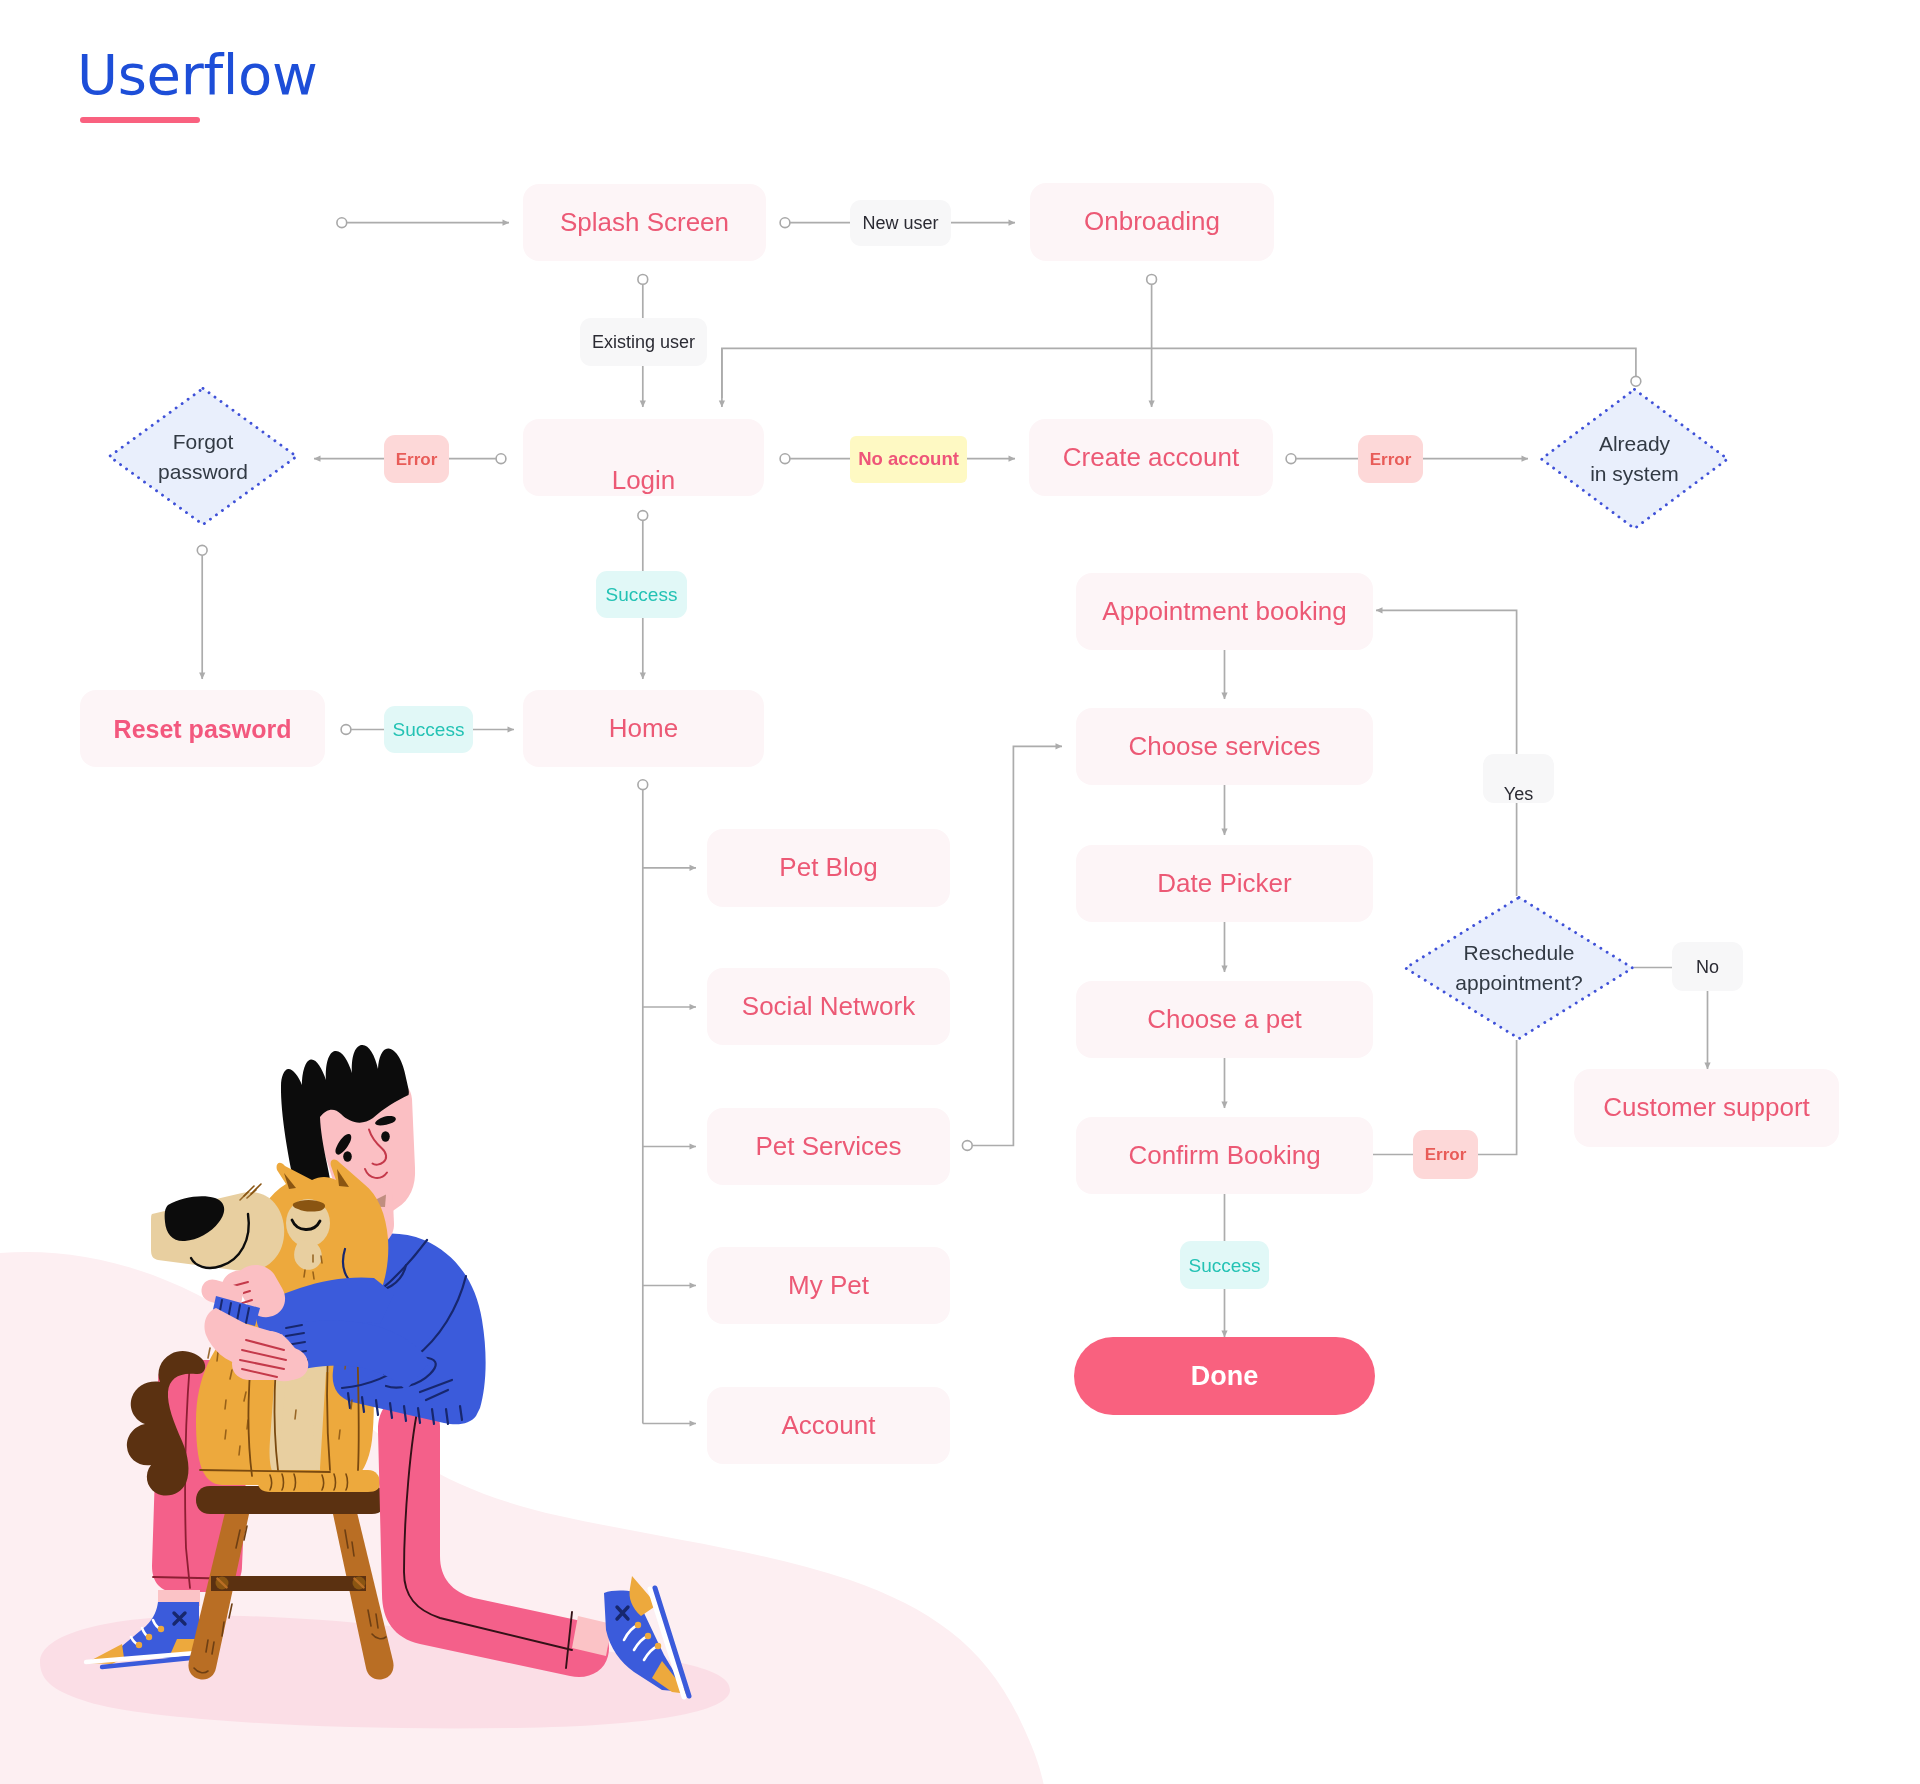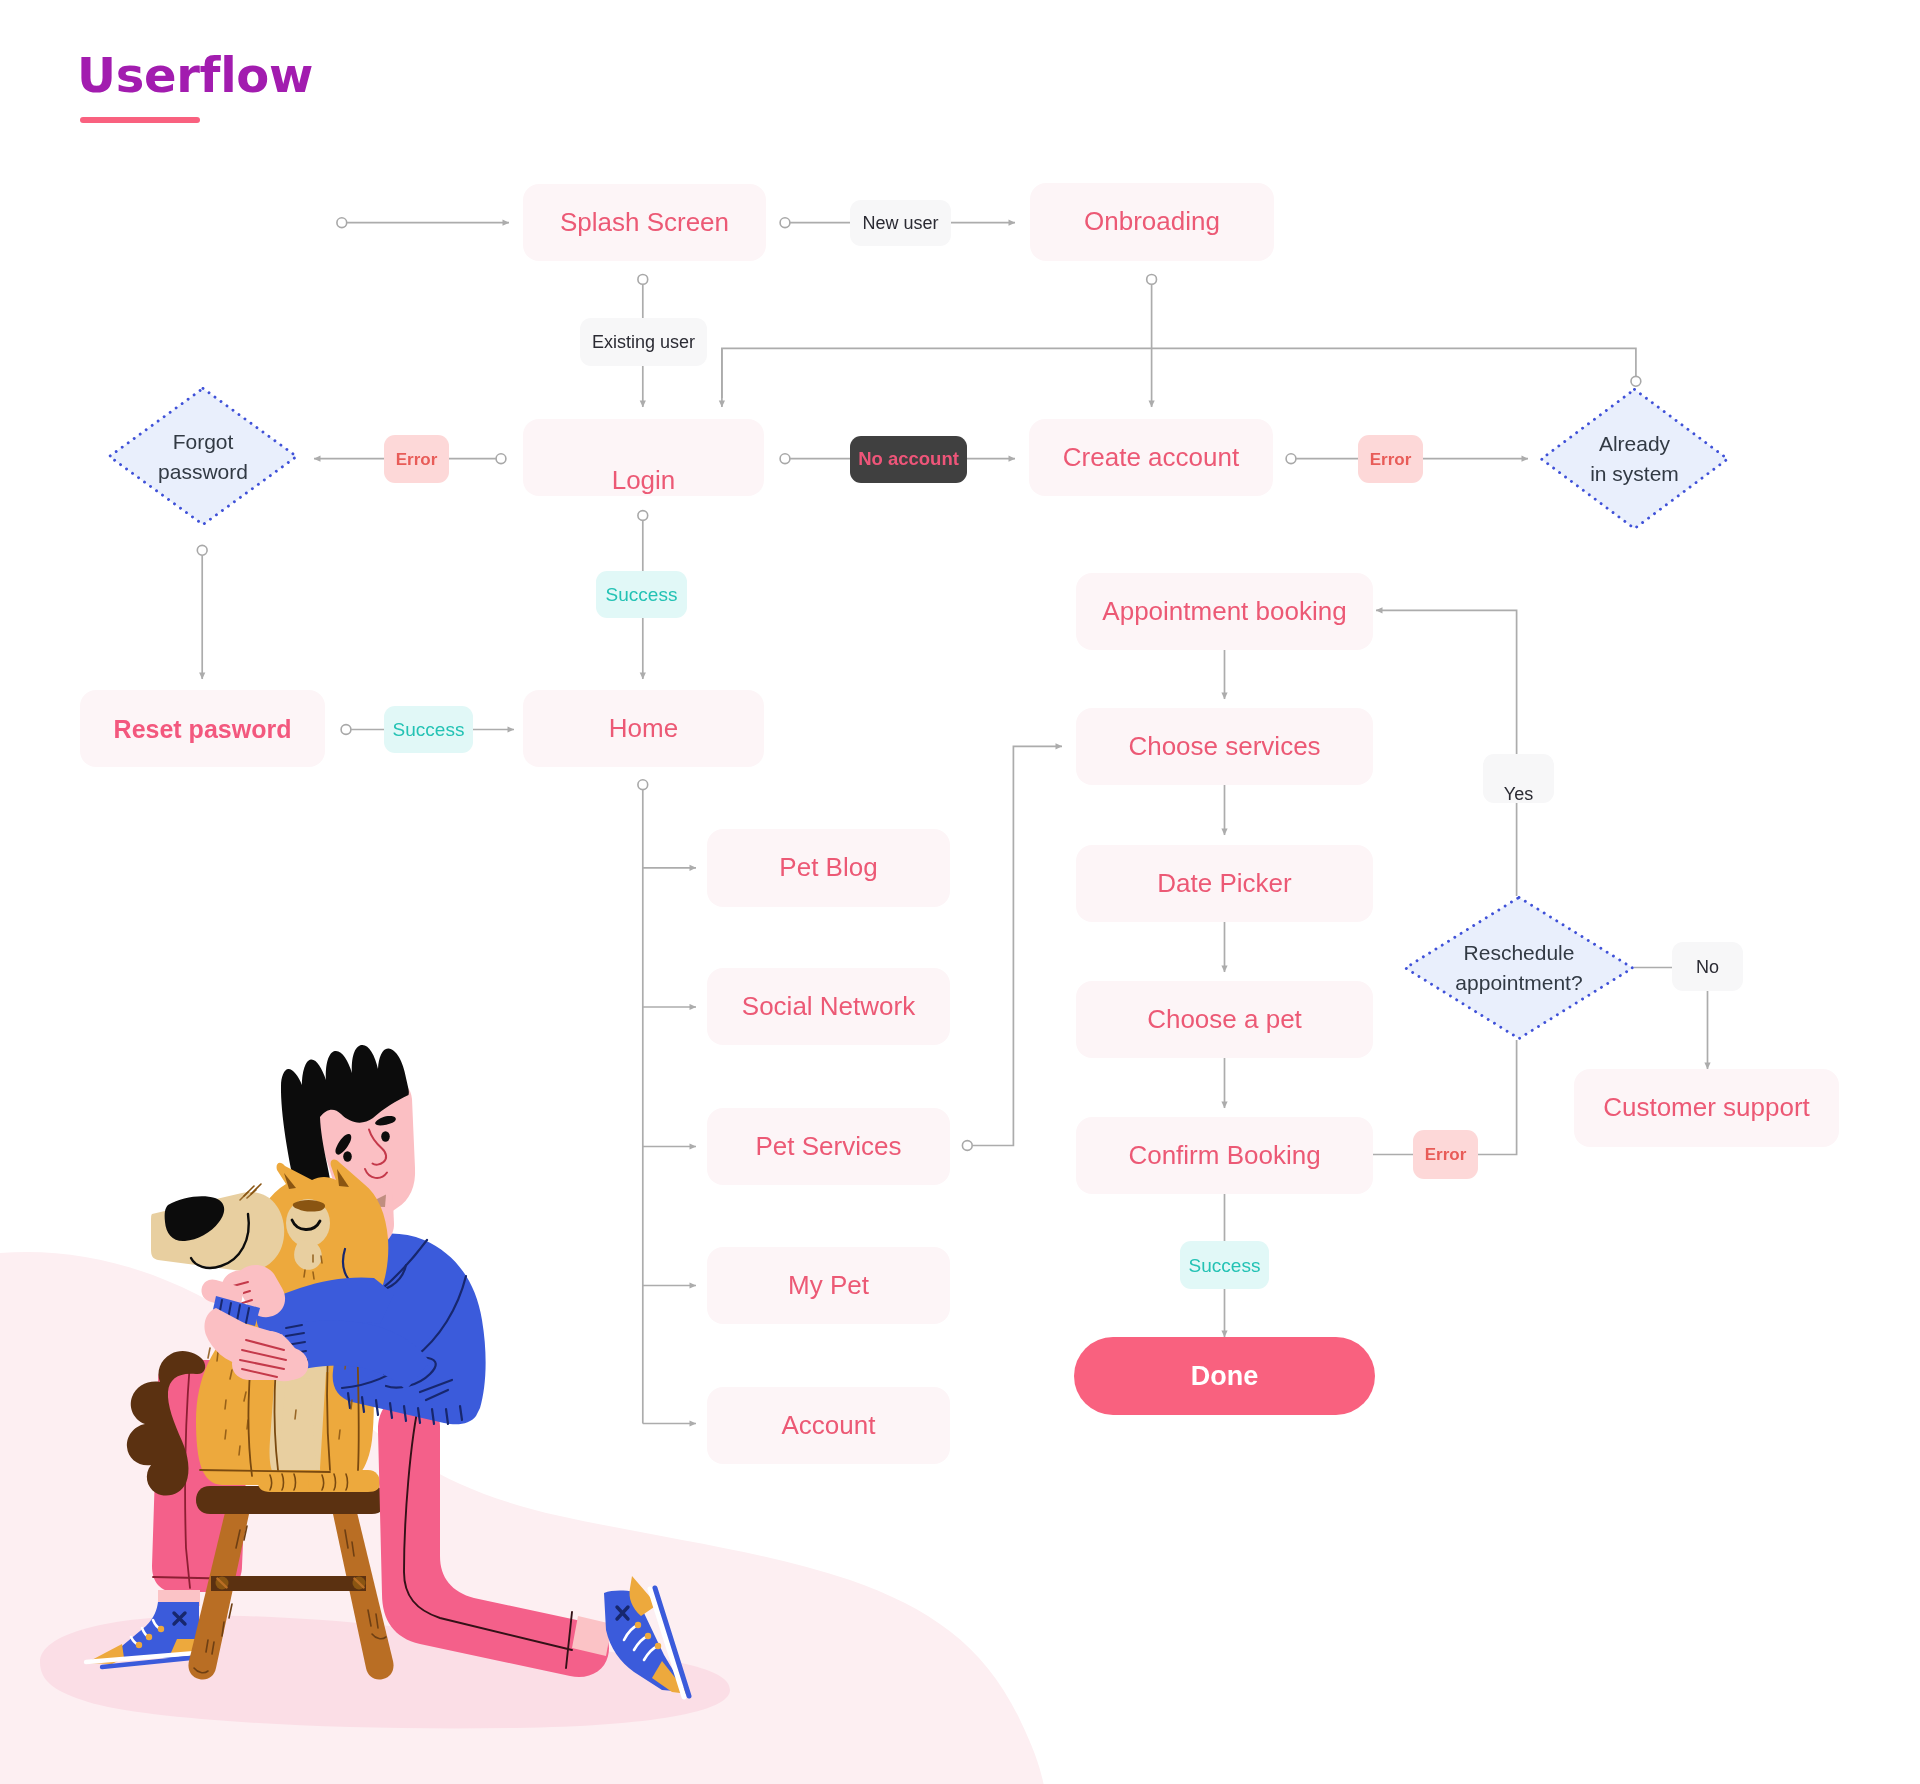--- a/index.html
+++ b/index.html
@@ -1,34 +1,34 @@
 <!DOCTYPE html>
 <html><head>
 <meta charset="utf-8">
 <title>Userflow</title>
 <style>
   html,body{margin:0;padding:0;background:#ffffff;}
   body{width:1920px;height:1784px;font-family:"Liberation Sans",sans-serif;overflow:hidden;position:relative;}
   #stage{position:absolute;left:0;top:0;width:1920px;height:1784px;background:#ffffff;}
 
-  #title{position:absolute;left:77px;top:49px;font-family:"DejaVu Sans",sans-serif;font-size:48px;font-weight:700;
-         color:#a21caf;letter-spacing:-0.3px;line-height:52px;white-space:nowrap;}
+  #title{position:absolute;left:77px;top:49px;font-family:"DejaVu Sans",sans-serif;font-size:56px;font-weight:400;
+         color:#1d4ed8;letter-spacing:-0.3px;line-height:52px;white-space:nowrap;}
   #title-rule{position:absolute;left:80px;top:117px;width:120px;height:6px;background:#F9617F;border-radius:3px;}
 
   .node{position:absolute;display:flex;align-items:center;justify-content:center;
         background:#FDF5F7;border-radius:16px;color:#EC5975;text-align:center;
         font-size:26px;font-weight:400;line-height:1.2;}
   .node.bold{font-weight:700;color:#F3587E;font-size:25px;}
 
   .pill{position:absolute;display:flex;align-items:center;justify-content:center;border-radius:11px;
         font-size:18px;line-height:1;white-space:nowrap;}
   .pill.neutral{background:#F7F7F8;color:#2B2B33;}
   .pill.err{background:#FDD8D8;color:#E85C58;font-weight:700;font-size:17px;}
   .pill.ok{background:#E1F8F7;color:#23C2B4;font-size:19px;}
-  .pill.nacc{background:#404040;color:#EE5579;font-weight:700;font-size:18.5px;}
+  .pill.nacc{background:#fef9c3;color:#EE5579;font-weight:700;font-size:18.5px;border-radius:6px;}
 
   .cta{position:absolute;display:flex;align-items:center;justify-content:center;
        background:#F9617F;color:#ffffff;border-radius:42px;font-weight:700;font-size:27px;}
 
   .diamond{position:absolute;}
   .diamond .dtext{position:absolute;left:0;top:0;width:100%;height:100%;
        display:flex;flex-direction:column;align-items:center;justify-content:center;
        color:#323A44;font-size:21px;line-height:30px;text-align:center;white-space:nowrap;}
 
   svg.conn{position:absolute;left:0;top:0;width:1920px;height:1784px;overflow:visible;pointer-events:none;}

